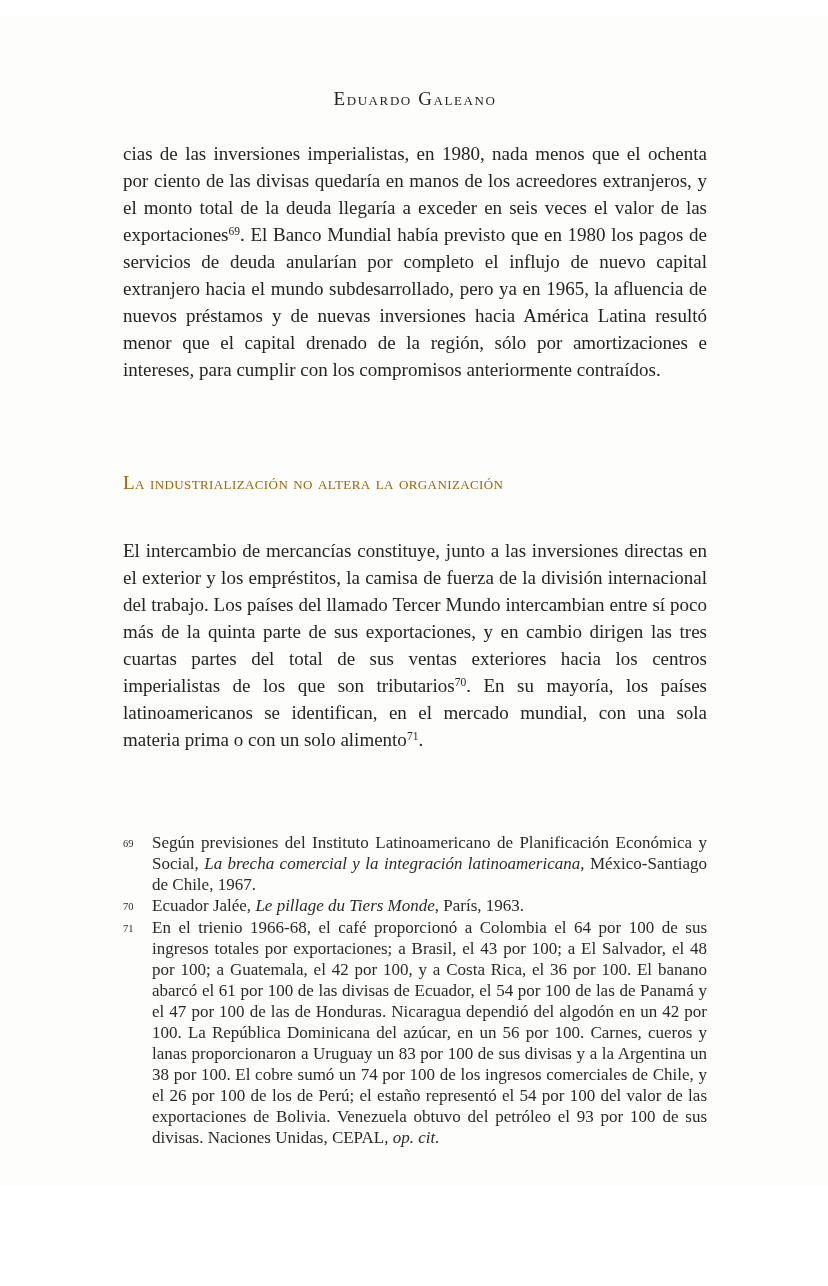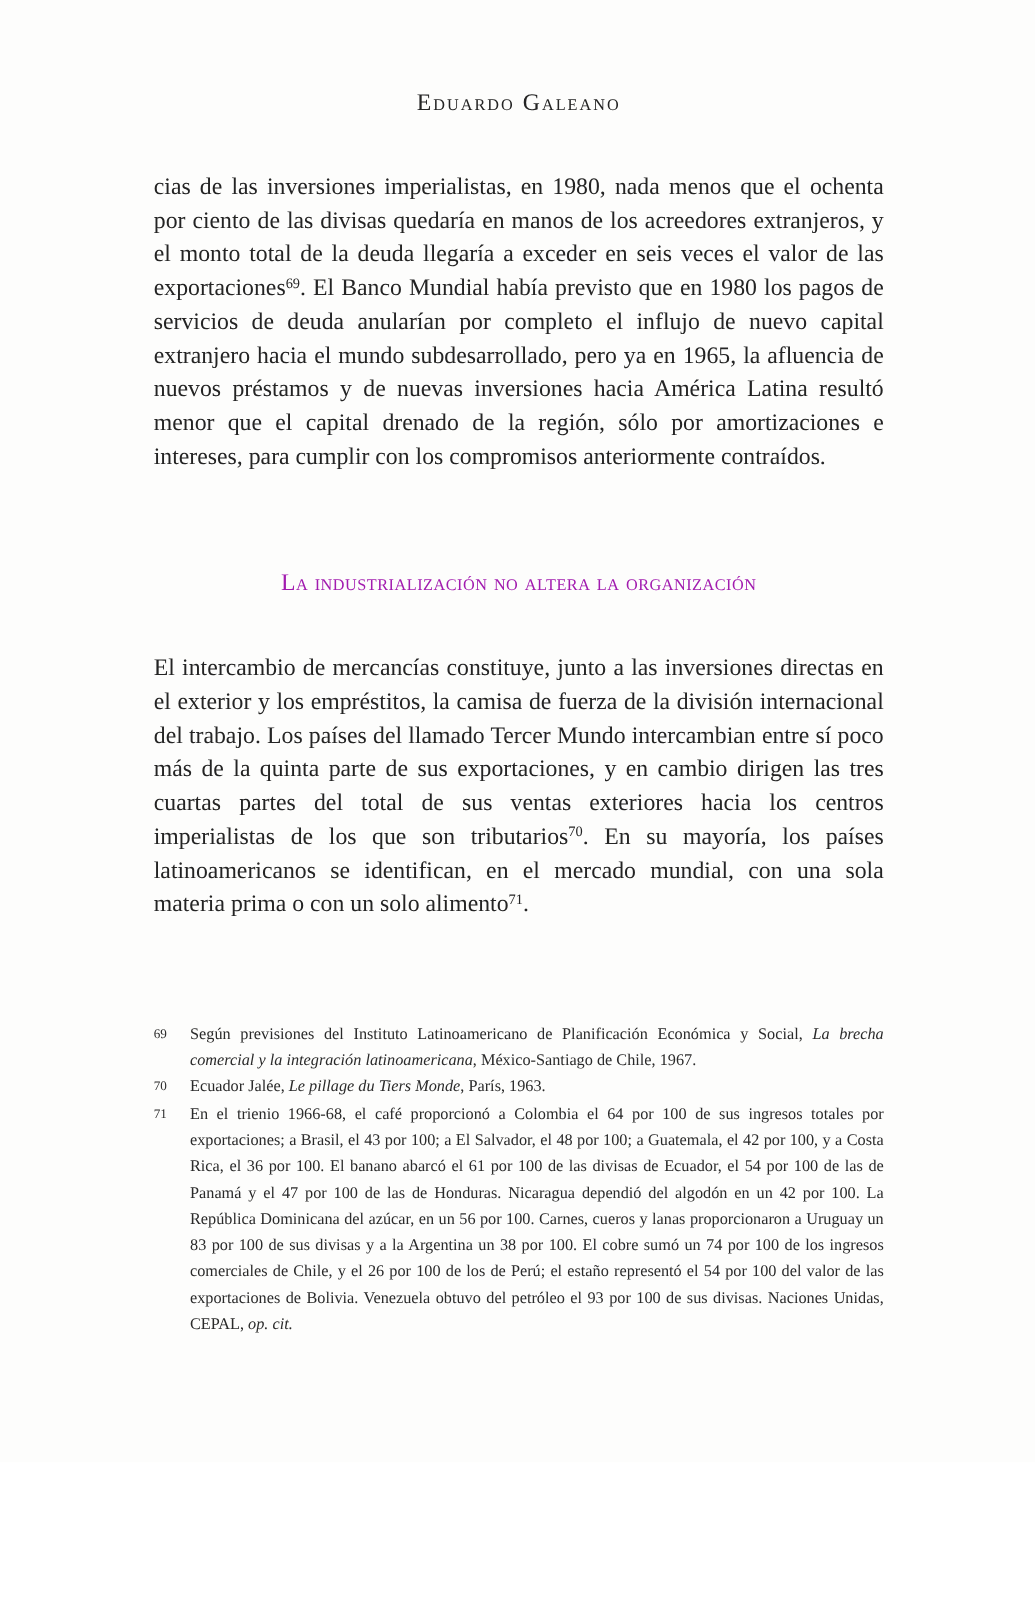--- a/index.html
+++ b/index.html
@@ -2,21 +2,21 @@
 <html lang="es"><head>
 <meta charset="utf-8">
 <style>
   * { margin: 0; padding: 0; box-sizing: border-box; }
   html, body { background: #ffffff; }
 
   .page {
     position: relative;
     width: 828px;
     height: 1170px;
-    margin: 0 auto;
+    margin: 16px auto;
     background: #fdfdfc;
     color: #222222;
     font-family: "Liberation Serif", serif;
     overflow: hidden;
   }
 
   .content {
     position: absolute;
     left: 123px;
     top: 0;
@@ -40,41 +40,40 @@
     position: absolute;
     left: 0;
     width: 100%;
     font-size: 19px;
     line-height: 27px;
     text-align: justify;
     hyphens: auto;
     color: #242424;
   }
 
-  .para-1 { top: 136px; }
+  .para-1 { top: 124px; }
   .para-2 { top: 521px; }
 
   .fnref {
     font-size: 11.5px;
     line-height: 0;
     vertical-align: 6px;
   }
 
   .section-heading {
     position: absolute;
     top: 452px;
     left: 0;
     width: 100%;
     font-weight: normal;
     font-variant: small-caps;
     font-size: 19px;
     line-height: 30px;
     letter-spacing: 0.4px;
-    color: #a21caf;
-    text-align: center;
+    color: #a16207;
   }
   .heading-line { display: block; }
 
   .footnotes {
     position: absolute;
     top: 816px;
     left: 0;
     width: 100%;
   }
 
@@ -87,21 +86,21 @@
     flex: 0 0 29px;
     width: 29px;
     font-size: 10.5px;
     line-height: 21px;
     padding-top: 1px;
     color: #2a2a2a;
   }
 
   .fn-text {
     flex: 1;
-    font-size: 13px;
+    font-size: 17px;
     line-height: 21px;
     text-align: justify;
     hyphens: auto;
     color: #2a2a2a;
   }
 
   .fn-italic { font-style: italic; }
 
   .page-number {
     position: absolute;

